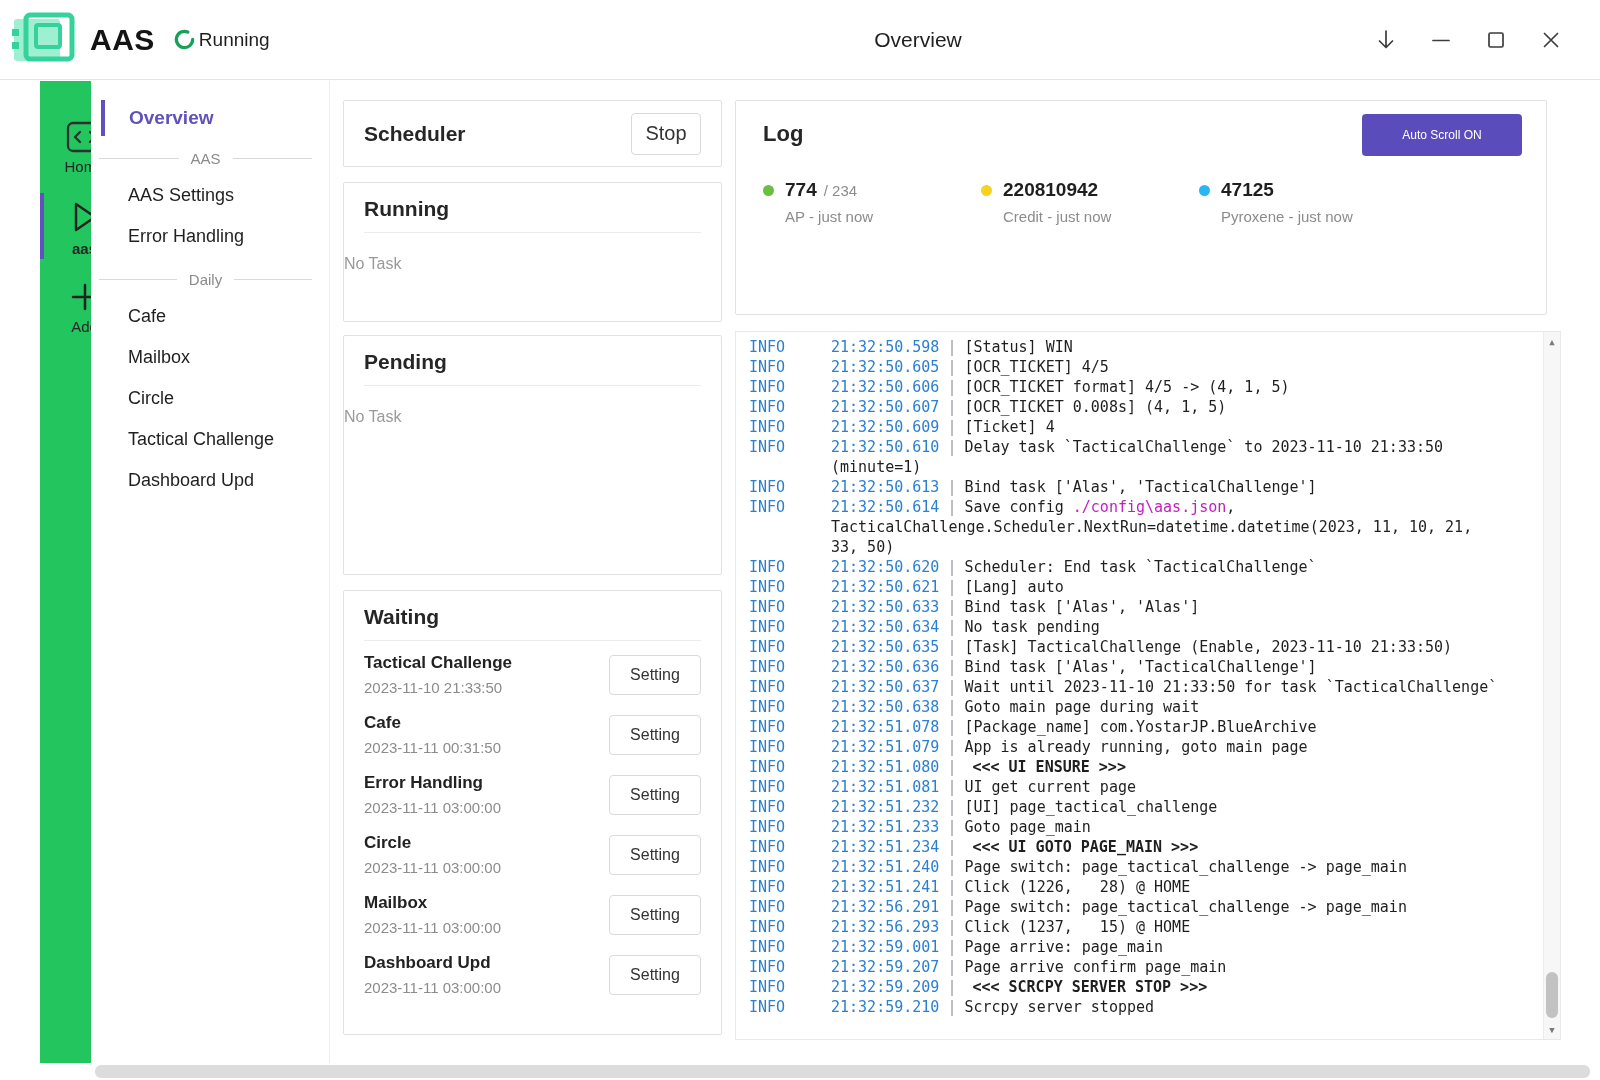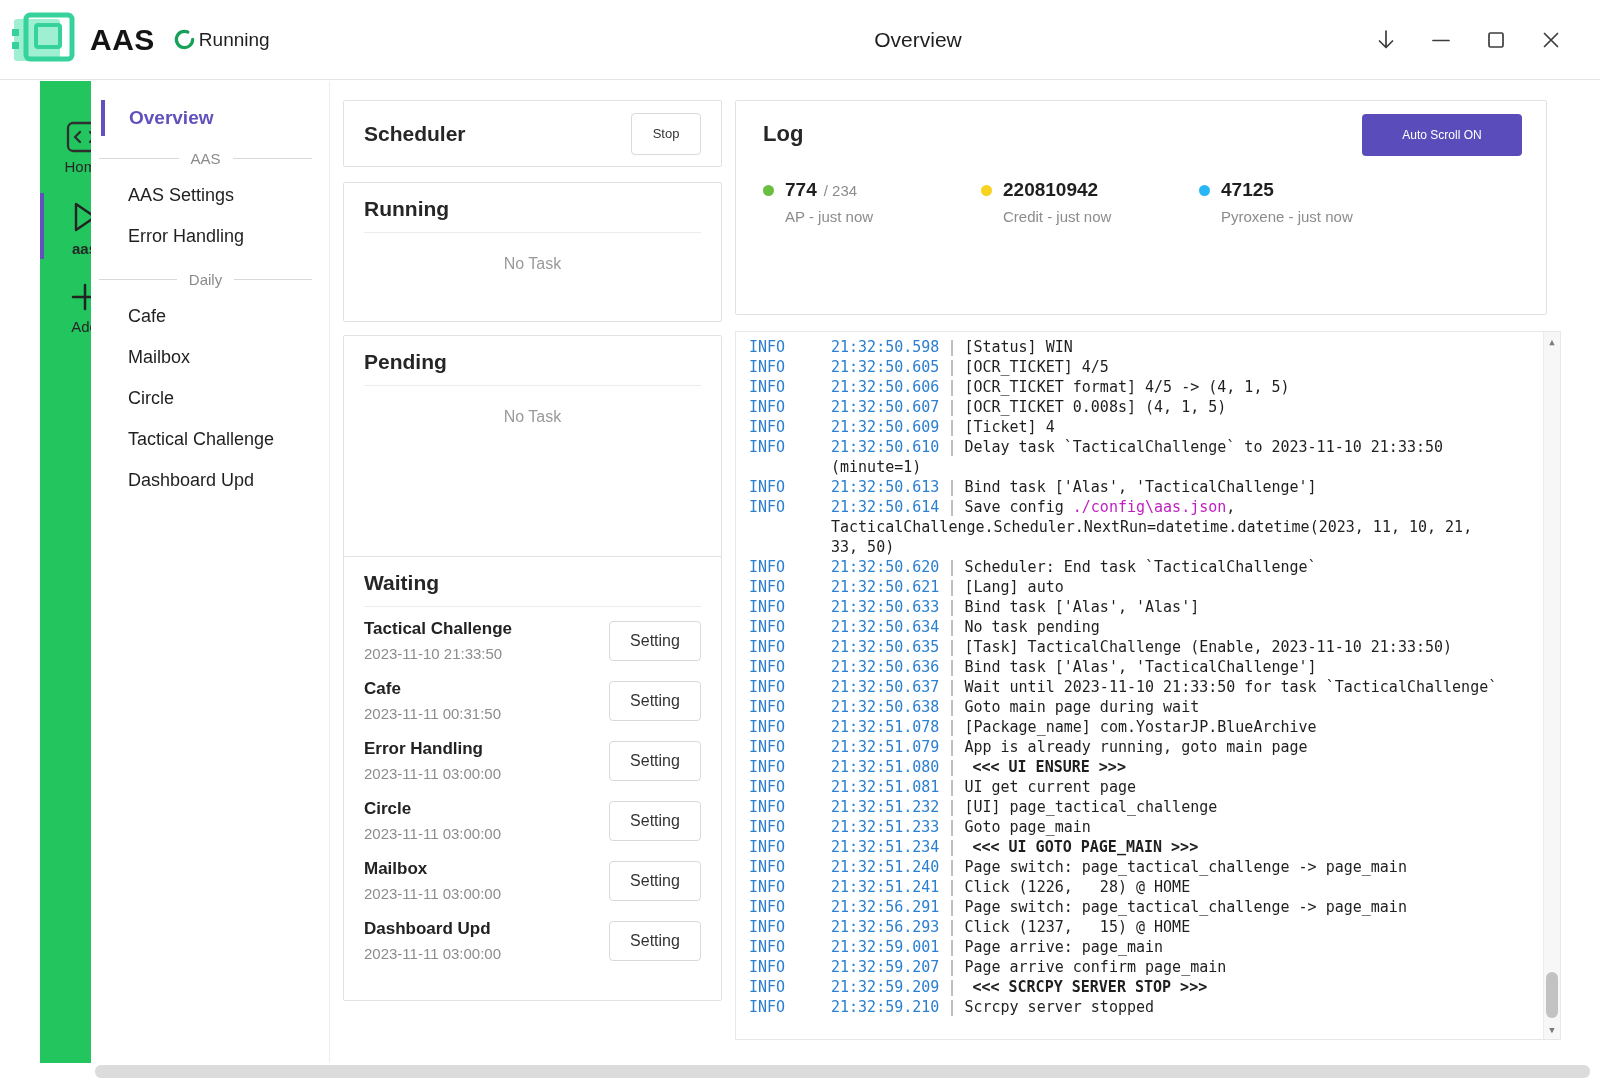--- a/index.html
+++ b/index.html
@@ -40,31 +40,31 @@
                    margin-left:10px; padding:7px 0 7px 24px; cursor:pointer; }
   .menu-divider { display:flex; align-items:center; margin:14px 17px 8px 8px; color:#8b8b8b; font-size:15px; }
   .menu-divider .dl { flex:1; height:1px; background:#d9d9d9; }
   .menu-divider .dlabel { margin:0 12px; }
   .menu-item { font-size:18px; color:#1f1f1f; padding:10px 0 10px 37px; cursor:pointer; }
 
   
   .card { position:absolute; background:#fff; border:1px solid #e2e2e2; border-radius:2px; }
   .card-title { font-size:21px; font-weight:700; color:#262626; }
   .card-head { margin:0 20px; padding:14px 0 11px; border-bottom:1px solid #ececec; }
-  .card-empty { text-align:center; color:#9a9a9a; font-size:16px; padding-top:22px; }
+  .card-empty { text-align:left; color:#9a9a9a; font-size:16px; padding-top:22px; }
 
   #card-scheduler { left:343px; top:100px; width:379px; height:67px; display:flex;
                     align-items:center; justify-content:space-between; padding:0 20px; }
   #card-running  { left:343px; top:182px; width:379px; height:140px; }
   #card-pending  { left:343px; top:335px; width:379px; height:240px; }
-  #card-waiting  { left:343px; top:556px; width:379px; height:445px; }
+  #card-waiting  { left:343px; top:590px; width:379px; height:445px; }
 
   .btn { background:#fff; border:1px solid #d9d9d9; border-radius:4px; color:#333;
          font-size:16px; font-family:inherit; cursor:pointer; }
-  .stop-btn { width:70px; height:42px; font-size:13px; }
+  .stop-btn { width:70px; height:42px; font-size:20px; }
   .setting-btn { width:92px; height:40px; flex:0 0 auto; }
 
   .waiting-list { padding:12px 20px 0; }
   .waiting-row { display:flex; align-items:center; margin-bottom:17px; }
   .waiting-info { flex:1; }
   .waiting-name { font-size:17px; font-weight:700; color:#222; }
   .waiting-time { font-size:15px; color:#8c8c8c; margin-top:6px; }
 
   
   #card-loghead { left:735px; top:100px; width:812px; height:215px; padding:20px 24px 0 27px; }

